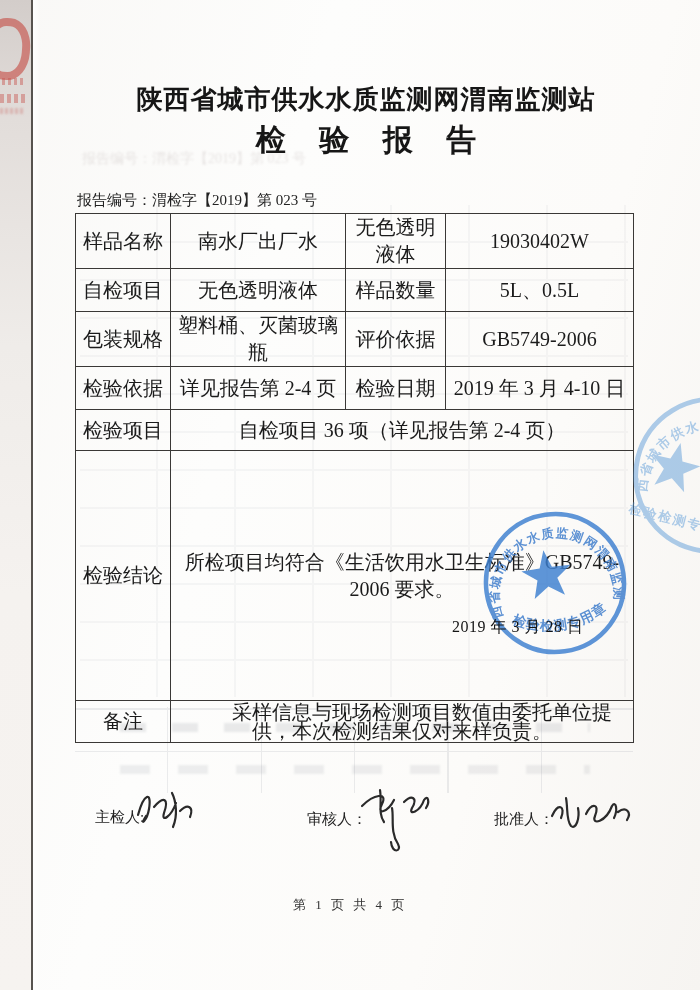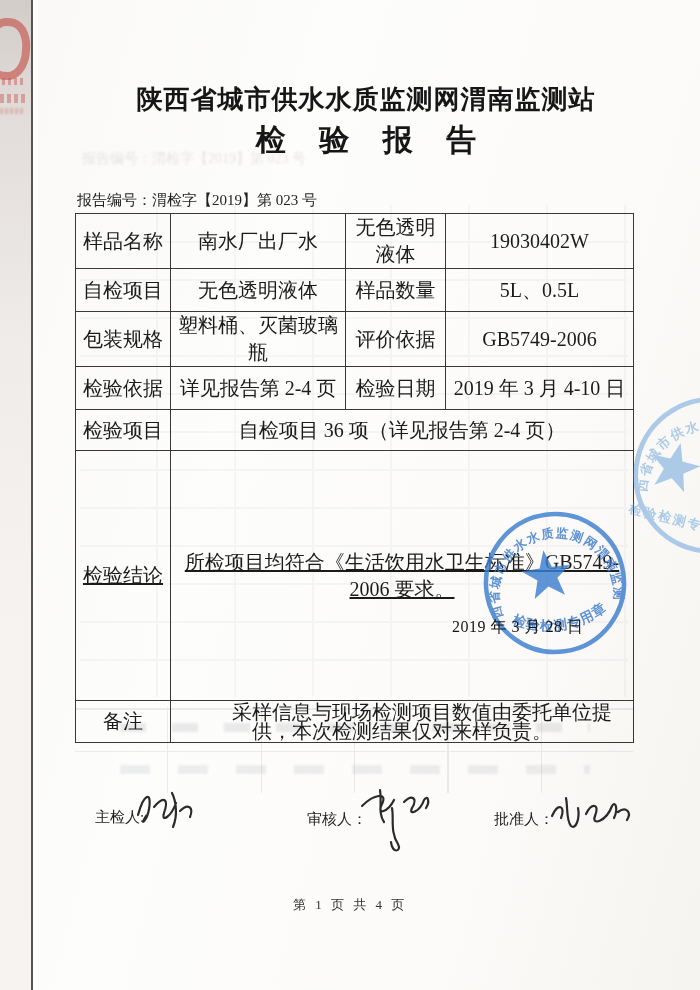--- a/index.html
+++ b/index.html
@@ -48,21 +48,21 @@
   }
 
   table.info{
     position:absolute;left:75px;top:197px;width:558px;
     border-collapse:collapse;table-layout:fixed;
     font-size:20px;color:#1b1b1b;margin-top:16px;
   }
   table.info td{border:1px solid #3a3836;text-align:center;vertical-align:middle;padding:0 4px;}
   table.info col.c1{width:95px;} table.info col.c2{width:175px;}
   table.info col.c3{width:100px;} table.info col.c4{width:188px;}
-  tr.r-std{height:43px;} tr.r-5{height:41px;} tr.r-concl{height:250px;text-decoration:underline;} tr.r-note{height:42px;}
+  tr.r-std{height:43px;} tr.r-5{height:41px;} tr.r-concl{height:250px;} tr.r-note{height:42px;}
   td.concl-cell{vertical-align:top;text-align:center;padding-top:9px;position:relative;}
   td.note-cell{text-align:left;vertical-align:middle;padding:3px 10px;line-height:19px;text-indent:2em;}
 
   .ghost-overlay{
     position:absolute;left:80px;top:205px;width:548px;height:492px;opacity:.05;pointer-events:none;
     background-image:
       repeating-linear-gradient(0deg,transparent 0 36px,#6a7080 36px 38px),
       repeating-linear-gradient(90deg,transparent 0 76px,#6a7080 76px 78px);
   }
   .ghost-grid-below{

